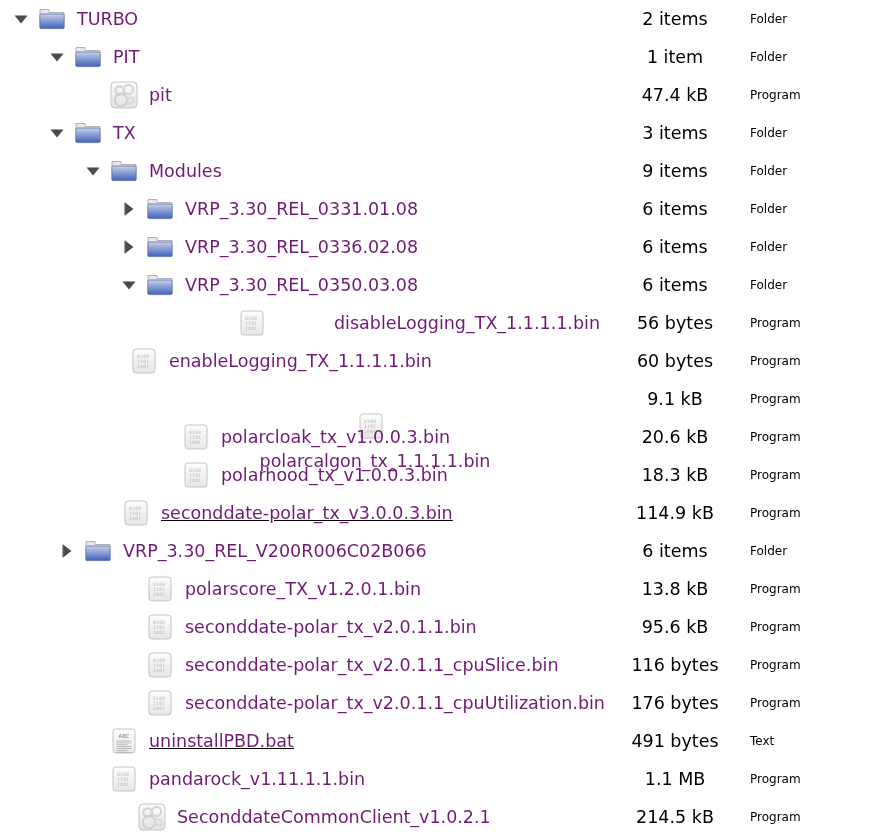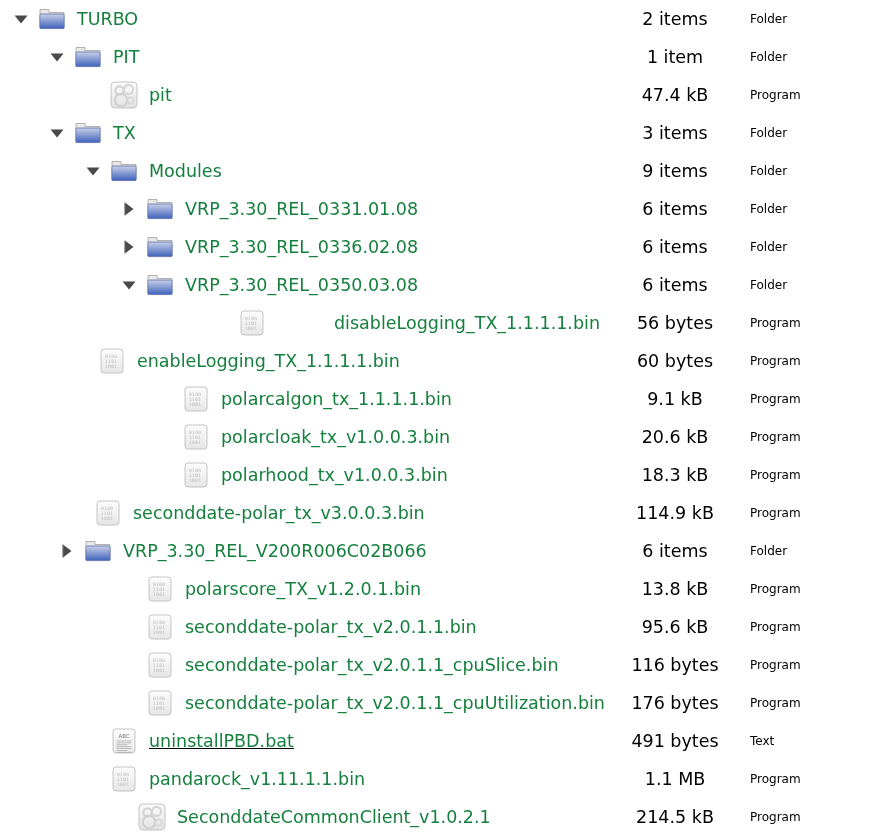--- a/index.html
+++ b/index.html
@@ -46,21 +46,21 @@
     display: flex;
     align-items: center;
     justify-content: center;
     margin-right: 9px;
   }
   .icon svg { display: block; }
   .label {
     font-size: 17.5px;
     line-height: 38px;
     white-space: nowrap;
-    color: #15803d;
+    color: #701a75;
   }
   .size-cell {
     flex: 0 0 auto;
     width: 150px;
     text-align: center;
     font-size: 17.5px;
     line-height: 38px;
     white-space: nowrap;
     padding-right: 0px;
   }
@@ -287,21 +287,21 @@
             <text x="5" y="14.7" font-family="DejaVu Sans Mono, Liberation Mono, monospace" font-size="4.6" fill="#b9b9b9" letter-spacing="0.3">1101</text>
             <text x="5" y="19.9" font-family="DejaVu Sans Mono, Liberation Mono, monospace" font-size="4.6" fill="#b9b9b9" letter-spacing="0.3">1001</text>
           </svg>
         </span>
         <span class="label">disableLogging_TX_1.1.1.1.bin</span>
       </div>
       <div class="size-cell">56 bytes</div>
       <div class="type-cell">Program</div>
     </div>
     <div class="row">
-      <div class="name-cell" style="padding-left: 66px; text-align: right;">
+      <div class="name-cell" style="padding-left: 98px; text-align: right;">
         <span class="twisty"></span>
         <span class="icon">
           <svg width="24" height="26" viewBox="0 0 24 26">
             <defs>
               <linearGradient id="bg2" x1="0" y1="0" x2="0" y2="1">
                 <stop offset="0%" stop-color="#fdfdfd"></stop>
                 <stop offset="100%" stop-color="#e6e6e6"></stop>
               </linearGradient>
             </defs>
             <rect x="1" y="1" width="22" height="24" rx="3" fill="url(#bg2)" stroke="#c4c4c4" stroke-width="1"></rect>
@@ -309,87 +309,87 @@
             <text x="5" y="14.7" font-family="DejaVu Sans Mono, Liberation Mono, monospace" font-size="4.6" fill="#b9b9b9" letter-spacing="0.3">1101</text>
             <text x="5" y="19.9" font-family="DejaVu Sans Mono, Liberation Mono, monospace" font-size="4.6" fill="#b9b9b9" letter-spacing="0.3">1001</text>
           </svg>
         </span>
         <span class="label">enableLogging_TX_1.1.1.1.bin</span>
       </div>
       <div class="size-cell">60 bytes</div>
       <div class="type-cell">Program</div>
     </div>
     <div class="row">
+      <div class="name-cell" style="padding-left: 150px; flex-direction: column;">
+        <span class="twisty"></span>
+        <span class="icon">
+          <svg width="24" height="26" viewBox="0 0 24 26">
+            <defs>
+              <linearGradient id="bg2" x1="0" y1="0" x2="0" y2="1">
+                <stop offset="0%" stop-color="#fdfdfd"></stop>
+                <stop offset="100%" stop-color="#e6e6e6"></stop>
+              </linearGradient>
+            </defs>
+            <rect x="1" y="1" width="22" height="24" rx="3" fill="url(#bg2)" stroke="#c4c4c4" stroke-width="1"></rect>
+            <text x="5" y="9.5" font-family="DejaVu Sans Mono, Liberation Mono, monospace" font-size="4.6" fill="#b9b9b9" letter-spacing="0.3">0100</text>
+            <text x="5" y="14.7" font-family="DejaVu Sans Mono, Liberation Mono, monospace" font-size="4.6" fill="#b9b9b9" letter-spacing="0.3">1101</text>
+            <text x="5" y="19.9" font-family="DejaVu Sans Mono, Liberation Mono, monospace" font-size="4.6" fill="#b9b9b9" letter-spacing="0.3">1001</text>
+          </svg>
+        </span>
+        <span class="label">polarcalgon_tx_1.1.1.1.bin</span>
+      </div>
+      <div class="size-cell">9.1 kB</div>
+      <div class="type-cell">Program</div>
+    </div>
+    <div class="row">
       <div class="name-cell" style="padding-left: 150px;">
         <span class="twisty"></span>
         <span class="icon">
           <svg width="24" height="26" viewBox="0 0 24 26">
             <defs>
               <linearGradient id="bg2" x1="0" y1="0" x2="0" y2="1">
                 <stop offset="0%" stop-color="#fdfdfd"></stop>
                 <stop offset="100%" stop-color="#e6e6e6"></stop>
               </linearGradient>
             </defs>
             <rect x="1" y="1" width="22" height="24" rx="3" fill="url(#bg2)" stroke="#c4c4c4" stroke-width="1"></rect>
             <text x="5" y="9.5" font-family="DejaVu Sans Mono, Liberation Mono, monospace" font-size="4.6" fill="#b9b9b9" letter-spacing="0.3">0100</text>
             <text x="5" y="14.7" font-family="DejaVu Sans Mono, Liberation Mono, monospace" font-size="4.6" fill="#b9b9b9" letter-spacing="0.3">1101</text>
             <text x="5" y="19.9" font-family="DejaVu Sans Mono, Liberation Mono, monospace" font-size="4.6" fill="#b9b9b9" letter-spacing="0.3">1001</text>
           </svg>
         </span>
-        <span class="label">polarcalgon_tx_1.1.1.1.bin</span>
-      </div>
-      <div class="size-cell">9.1 kB</div>
+        <span class="label">polarcloak_tx_v1.0.0.3.bin</span>
+      </div>
+      <div class="size-cell">20.6 kB</div>
       <div class="type-cell">Program</div>
     </div>
     <div class="row">
       <div class="name-cell" style="padding-left: 150px;">
         <span class="twisty"></span>
         <span class="icon">
           <svg width="24" height="26" viewBox="0 0 24 26">
             <defs>
               <linearGradient id="bg2" x1="0" y1="0" x2="0" y2="1">
                 <stop offset="0%" stop-color="#fdfdfd"></stop>
                 <stop offset="100%" stop-color="#e6e6e6"></stop>
               </linearGradient>
             </defs>
             <rect x="1" y="1" width="22" height="24" rx="3" fill="url(#bg2)" stroke="#c4c4c4" stroke-width="1"></rect>
             <text x="5" y="9.5" font-family="DejaVu Sans Mono, Liberation Mono, monospace" font-size="4.6" fill="#b9b9b9" letter-spacing="0.3">0100</text>
             <text x="5" y="14.7" font-family="DejaVu Sans Mono, Liberation Mono, monospace" font-size="4.6" fill="#b9b9b9" letter-spacing="0.3">1101</text>
             <text x="5" y="19.9" font-family="DejaVu Sans Mono, Liberation Mono, monospace" font-size="4.6" fill="#b9b9b9" letter-spacing="0.3">1001</text>
           </svg>
         </span>
-        <span class="label">polarcloak_tx_v1.0.0.3.bin</span>
-      </div>
-      <div class="size-cell">20.6 kB</div>
-      <div class="type-cell">Program</div>
-    </div>
-    <div class="row">
-      <div class="name-cell" style="padding-left: 150px;">
-        <span class="twisty"></span>
-        <span class="icon">
-          <svg width="24" height="26" viewBox="0 0 24 26">
-            <defs>
-              <linearGradient id="bg2" x1="0" y1="0" x2="0" y2="1">
-                <stop offset="0%" stop-color="#fdfdfd"></stop>
-                <stop offset="100%" stop-color="#e6e6e6"></stop>
-              </linearGradient>
-            </defs>
-            <rect x="1" y="1" width="22" height="24" rx="3" fill="url(#bg2)" stroke="#c4c4c4" stroke-width="1"></rect>
-            <text x="5" y="9.5" font-family="DejaVu Sans Mono, Liberation Mono, monospace" font-size="4.6" fill="#b9b9b9" letter-spacing="0.3">0100</text>
-            <text x="5" y="14.7" font-family="DejaVu Sans Mono, Liberation Mono, monospace" font-size="4.6" fill="#b9b9b9" letter-spacing="0.3">1101</text>
-            <text x="5" y="19.9" font-family="DejaVu Sans Mono, Liberation Mono, monospace" font-size="4.6" fill="#b9b9b9" letter-spacing="0.3">1001</text>
-          </svg>
-        </span>
         <span class="label">polarhood_tx_v1.0.0.3.bin</span>
       </div>
       <div class="size-cell">18.3 kB</div>
       <div class="type-cell">Program</div>
     </div>
     <div class="row">
-      <div class="name-cell" style="padding-left: 62px;">
+      <div class="name-cell" style="padding-left: 90px; text-decoration: underline;">
         <span class="twisty"></span>
         <span class="icon">
           <svg width="24" height="26" viewBox="0 0 24 26">
             <defs>
               <linearGradient id="bg2" x1="0" y1="0" x2="0" y2="1">
                 <stop offset="0%" stop-color="#fdfdfd"></stop>
                 <stop offset="100%" stop-color="#e6e6e6"></stop>
               </linearGradient>
             </defs>
             <rect x="1" y="1" width="22" height="24" rx="3" fill="url(#bg2)" stroke="#c4c4c4" stroke-width="1"></rect>

